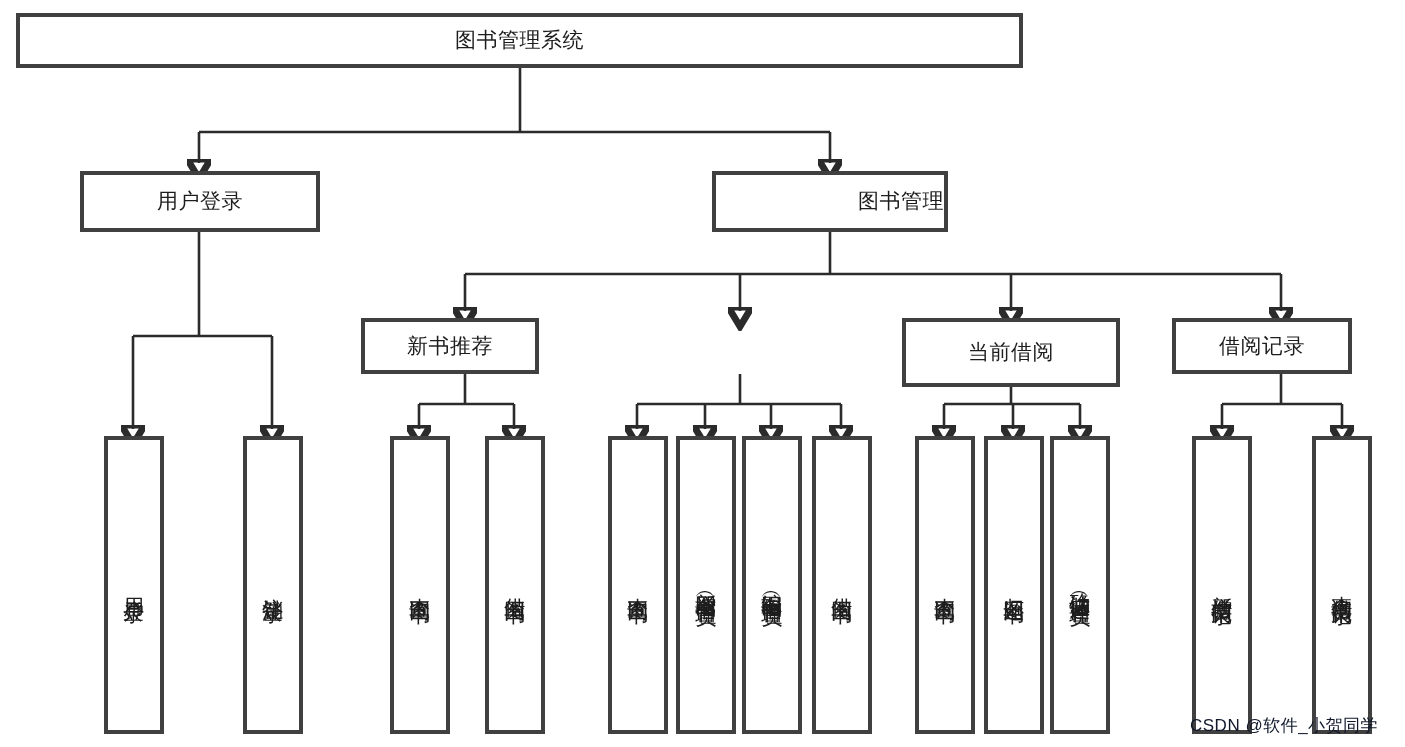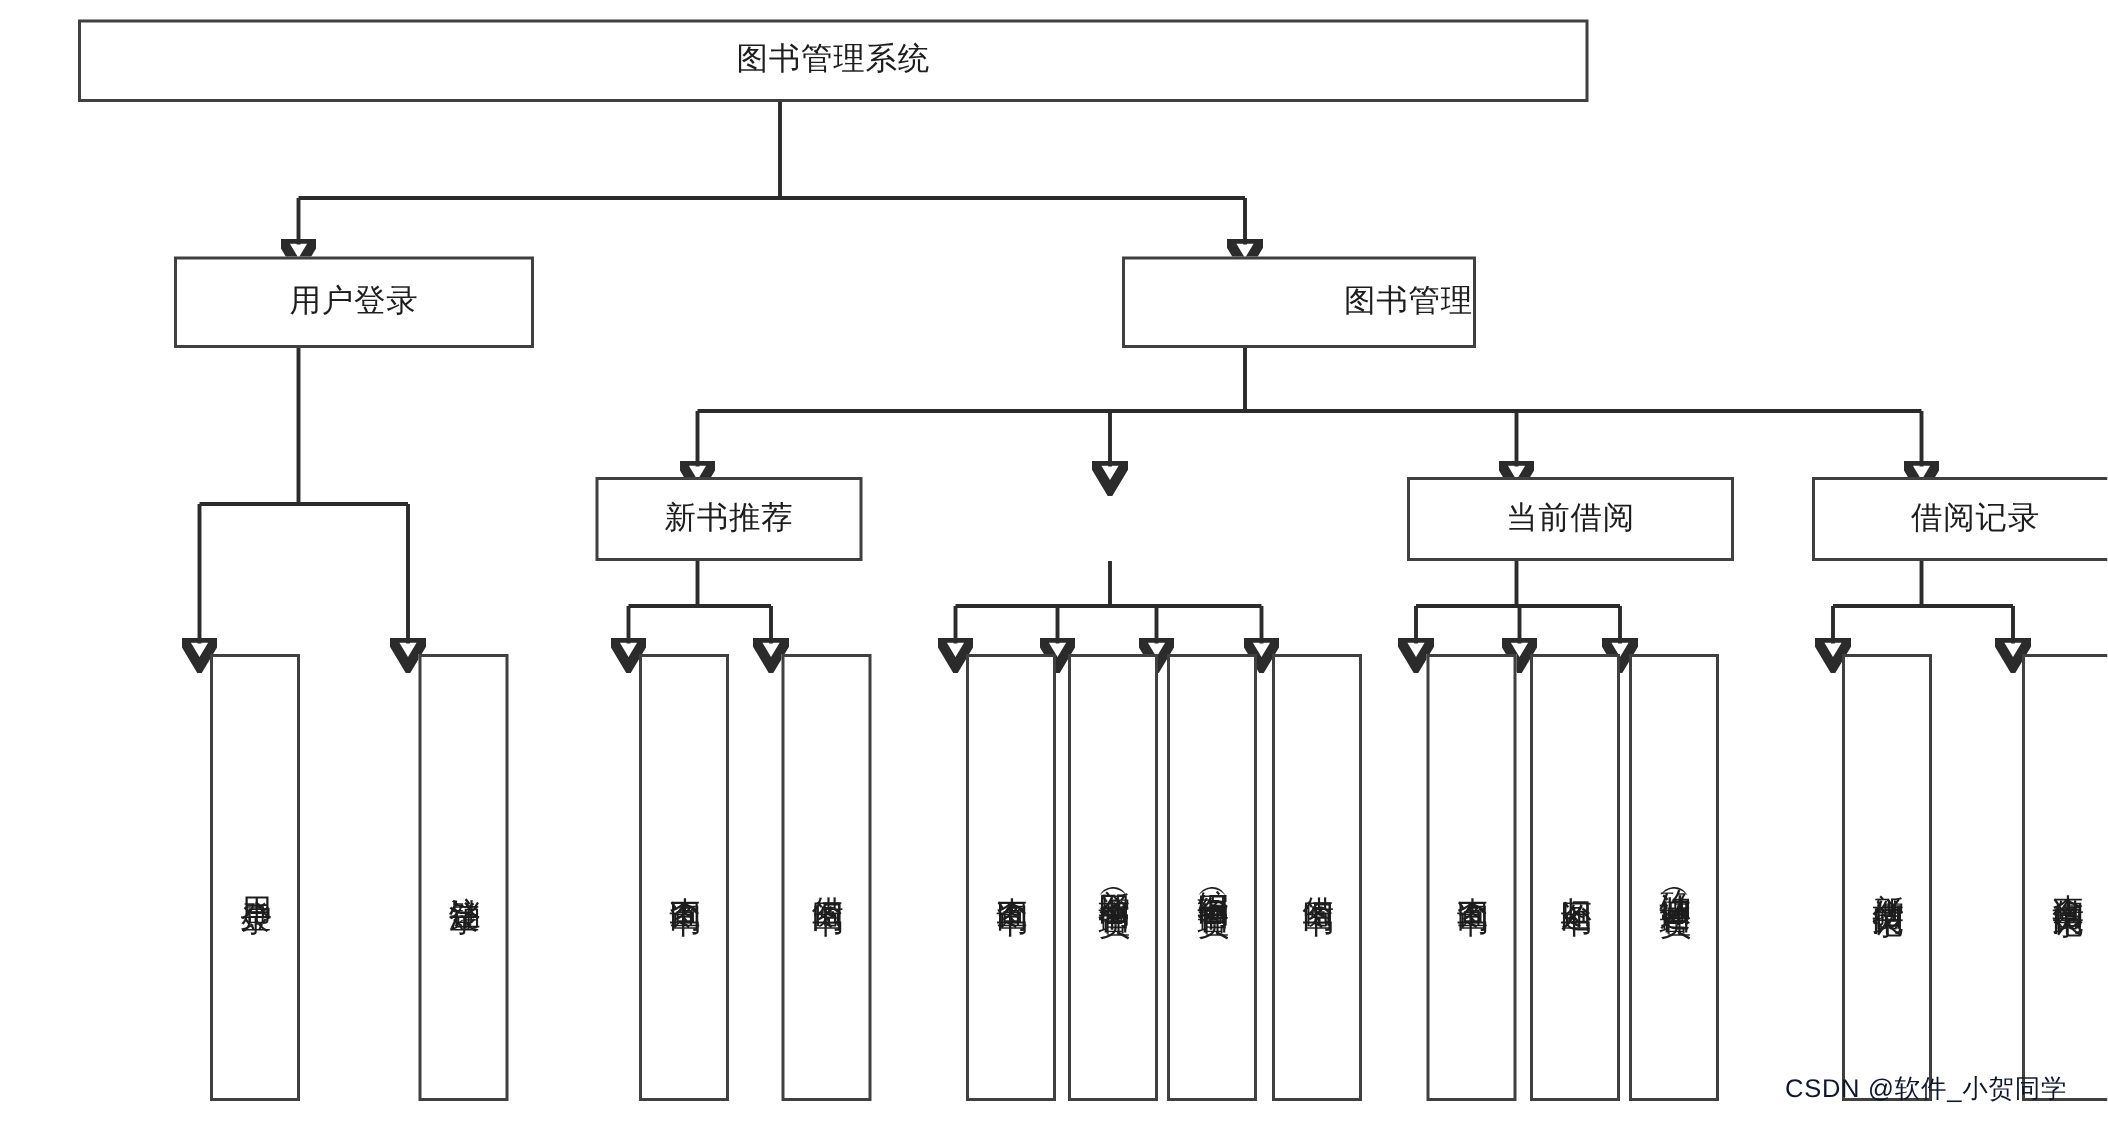--- a/index.html
+++ b/index.html
@@ -1,27 +1,26 @@
 <!DOCTYPE html>
 <html><head>
 <meta charset="utf-8">
 <style>
   html,body{margin:0;padding:0;background:#ffffff;}
   body{font-family:"Liberation Sans","DejaVu Sans",sans-serif;}
   #canvas{position:relative;width:1405px;height:747px;background:#fff;overflow:hidden;}
   .node{
     position:absolute;
     box-sizing:border-box;
-    border:2px solid #404040;
+    border:4px solid #404040;
     background:#ffffff;
     display:flex;
     align-items:center;
     justify-content:center;
     color:#1d1d1d;
-    margin-left:36px;
   }
   .node .lbl{
     display:block;
     text-align:center;
     line-height:1.06;
     letter-spacing:0.5px;
   }
   .h-node .lbl{font-size:21px;}
   .v-node{align-items:center;justify-content:center;}
   .v-node .lbl{
@@ -102,24 +101,24 @@
   <div class="node h-node" style="left:80px;top:171px;width:240px;height:61px;">
     <span class="lbl">用户登录</span>
   </div>
   <div class="node h-node" style="left:712px;top:171px;width:236px;height:61px;justify-content:flex-end;">
     <span class="lbl">图书管理</span>
   </div>
 
   <div class="node h-node" style="left:361px;top:318px;width:178px;height:56px;">
     <span class="lbl">新书推荐</span>
   </div>
-  <div class="node h-node" style="left:902px;top:318px;width:218px;height:56px;align-items:center;">
+  <div class="node h-node" style="left:902px;top:318px;width:218px;height:69px;align-items:center;">
     <span class="lbl">当前借阅</span>
   </div>
-  <div class="node h-node" style="left:1172px;top:318px;width:218px;height:56px;">
+  <div class="node h-node" style="left:1172px;top:318px;width:180px;height:56px;">
     <span class="lbl">借阅记录</span>
   </div>
 
   <div class="node v-node" style="left:104px;top:436px;width:60px;height:298px;">
     <span class="lbl">用户登录</span>
   </div>
   <div class="node v-node" style="left:243px;top:436px;width:60px;height:298px;">
     <span class="lbl">注销登录</span>
   </div>
 

